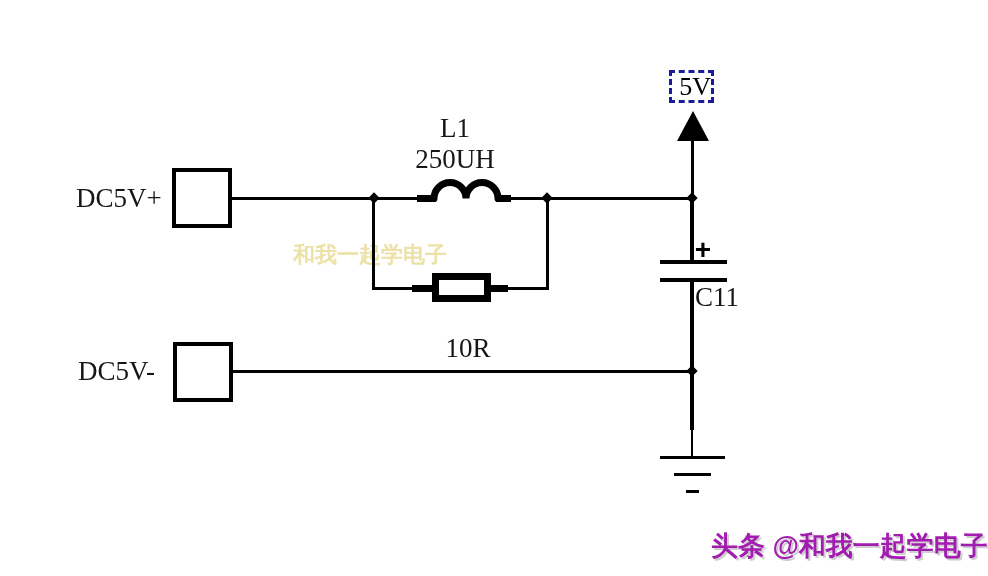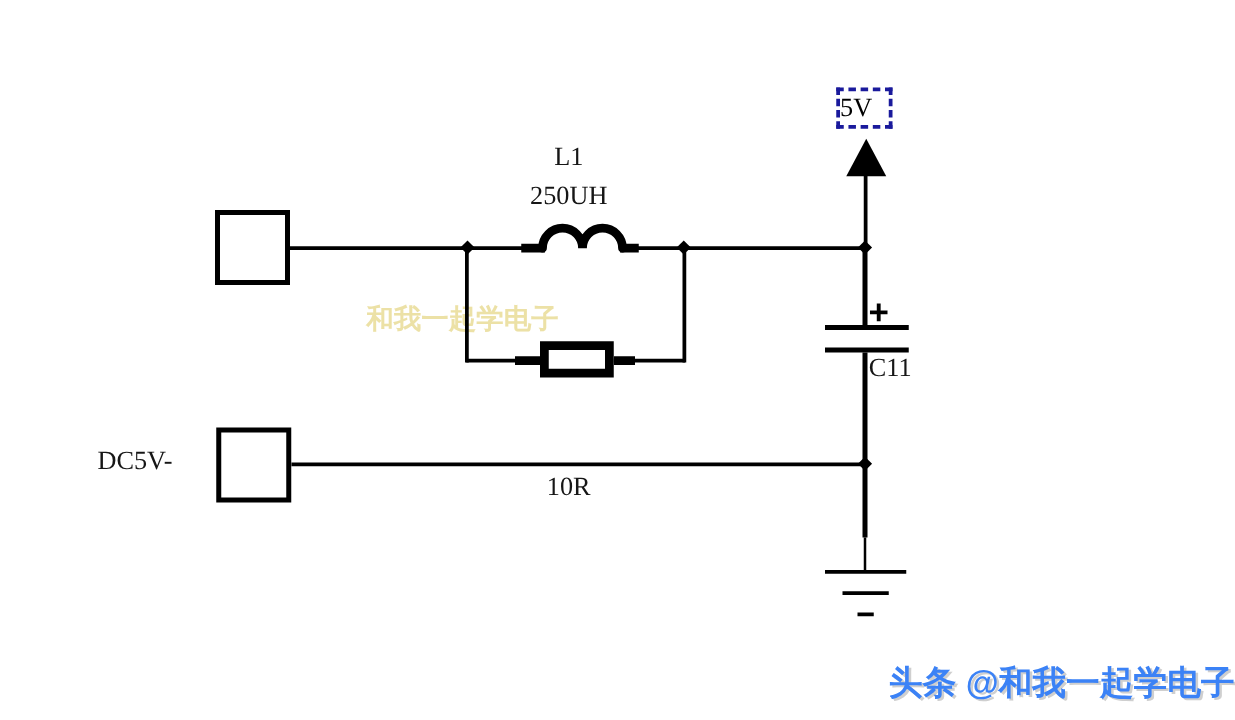--- a/index.html
+++ b/index.html
@@ -3,44 +3,44 @@
 <meta charset="utf-8">
 <style>
   html,body{margin:0;padding:0;background:#fff;}
   #canvas{
     position:relative;width:988px;height:576px;background:#ffffff;
     overflow:hidden;font-family:"Liberation Serif", serif;
   }
   .wire{position:absolute;background:#000;z-index:2;}
   .junction{position:absolute;width:8px;height:8px;background:#000;transform:rotate(45deg);z-index:3;}
   .terminal{position:absolute;width:60px;height:60px;border:4px solid #000;box-sizing:border-box;background:#fff;z-index:2;}
-  .label{position:absolute;font-size:21px;color:#161616;line-height:1.05;white-space:nowrap;z-index:4;}
+  .label{position:absolute;font-size:27px;color:#161616;line-height:1.05;white-space:nowrap;z-index:4;}
   .label.center{text-align:center;}
   .res-body{position:absolute;left:432px;top:273px;width:59px;height:29px;border:7px solid #000;box-sizing:border-box;background:#fff;z-index:3;}
   .lead{position:absolute;height:7px;background:#000;z-index:3;}
   .cap-plate{position:absolute;width:67px;height:4px;background:#000;z-index:3;}
   .plus-mark{position:absolute;left:691px;top:234px;width:24px;text-align:center;font-size:28px;font-weight:bold;font-family:"Liberation Sans",sans-serif;color:#000;z-index:4;}
   .power-box{
     position:absolute;left:669px;top:70px;width:45px;height:33px;box-sizing:border-box;
-    border:3px dashed #1a1a9c;display:flex;align-items:center;justify-content:flex-start;
-    font-size:21px;color:#000;z-index:4;background:transparent;
+    border:3px dashed #1a1a9c;display:flex;align-items:center;justify-content:flex-end;
+    font-size:26px;color:#000;z-index:4;background:transparent;
   }
   .power-arrow{
     position:absolute;left:677px;top:111px;width:0;height:0;z-index:3;
     border-left:16px solid transparent;border-right:16px solid transparent;border-bottom:30px solid #000;
   }
   .gnd{position:absolute;height:3px;background:#000;z-index:3;}
   .inductor-svg{position:absolute;left:410px;top:175px;z-index:3;}
   .watermark{
     position:absolute;left:293px;top:240px;font-size:22px;font-weight:bold;
     font-family:"Liberation Sans",sans-serif;color:#ece1a6;z-index:1;white-space:nowrap;letter-spacing:0px;
   }
   .footer-mark{
     position:absolute;left:711px;top:528px;font-size:27px;font-weight:bold;
-    font-family:"Liberation Sans",sans-serif;color:#3b82f6;z-index:4;white-space:nowrap;
+    font-family:"Liberation Sans",sans-serif;color:#a21caf;z-index:4;white-space:nowrap;
     text-shadow:2px 2px 0 #cfcfcf;
   }
 </style>
 </head>
 <body>
 
 <div id="canvas">
 
   <div class="watermark">和我一起学电子</div>
 
@@ -56,34 +56,35 @@
   <div class="wire" style="left:690px;top:372px;width:4px;height:58px;"></div>
   <div class="wire" style="left:691px;top:430px;width:2px;height:27px;"></div>
 
   <div class="junction" style="left:370px;top:194px;"></div>
   <div class="junction" style="left:543px;top:194px;"></div>
   <div class="junction" style="left:688px;top:194px;"></div>
   <div class="junction" style="left:688px;top:367px;"></div>
 
   <div class="terminal" style="left:172px;top:168px;"></div>
   <div class="terminal" style="left:173px;top:342px;"></div>
+  <div class="label" style="left:76px;top:184px;">DC5V+</div>
   <div class="label" style="left:78px;top:357px;">DC5V-</div>
 
   <svg class="inductor-svg" width="110" height="35" viewBox="0 0 110 35">
     <rect x="7" y="20" width="19" height="7" fill="#000"></rect>
     <path d="M 24 23.5 A 16 16 0 0 1 56 23.5 A 16 16 0 0 1 88 23.5" fill="none" stroke="#000" stroke-width="7" stroke-linecap="round"></path>
     <rect x="86" y="20" width="15" height="7" fill="#000"></rect>
   </svg>
   <div class="label center" style="left:395px;top:114px;width:120px;">L1</div>
   <div class="label center" style="left:395px;top:145px;width:120px;font-family:Liberation Serif, serif;">250UH</div>
 
   <div class="lead" style="left:412px;top:285px;width:20px;"></div>
   <div class="lead" style="left:491px;top:285px;width:17px;"></div>
   <div class="res-body"></div>
-  <div class="label center" style="left:395px;top:334px;width:120px;margin-top:44px;">10R</div>
+  <div class="label center" style="left:408px;top:334px;width:120px;">10R</div>
 
   <div class="cap-plate" style="left:660px;top:260px;"></div>
   <div class="cap-plate" style="left:660px;top:278px;"></div>
   <div class="plus-mark">+</div>
   <div class="label" style="left:695px;top:283px;">C11</div>
 
   <div class="power-box">
     <span>5V</span>
   </div>
   <div class="power-arrow"></div>

